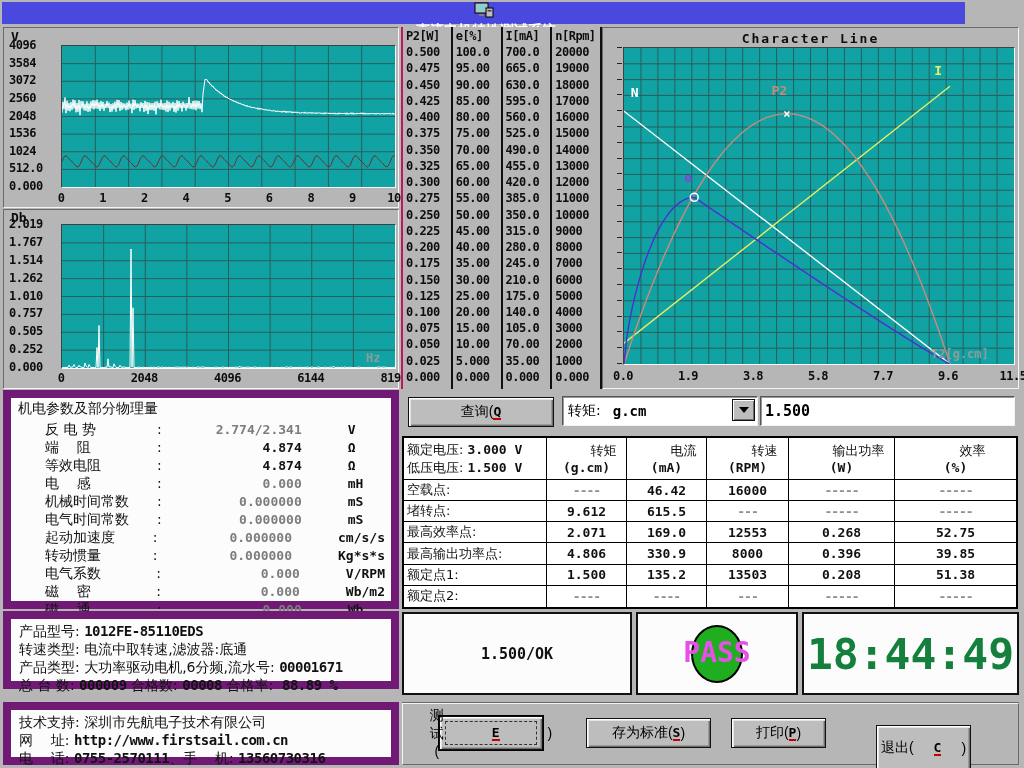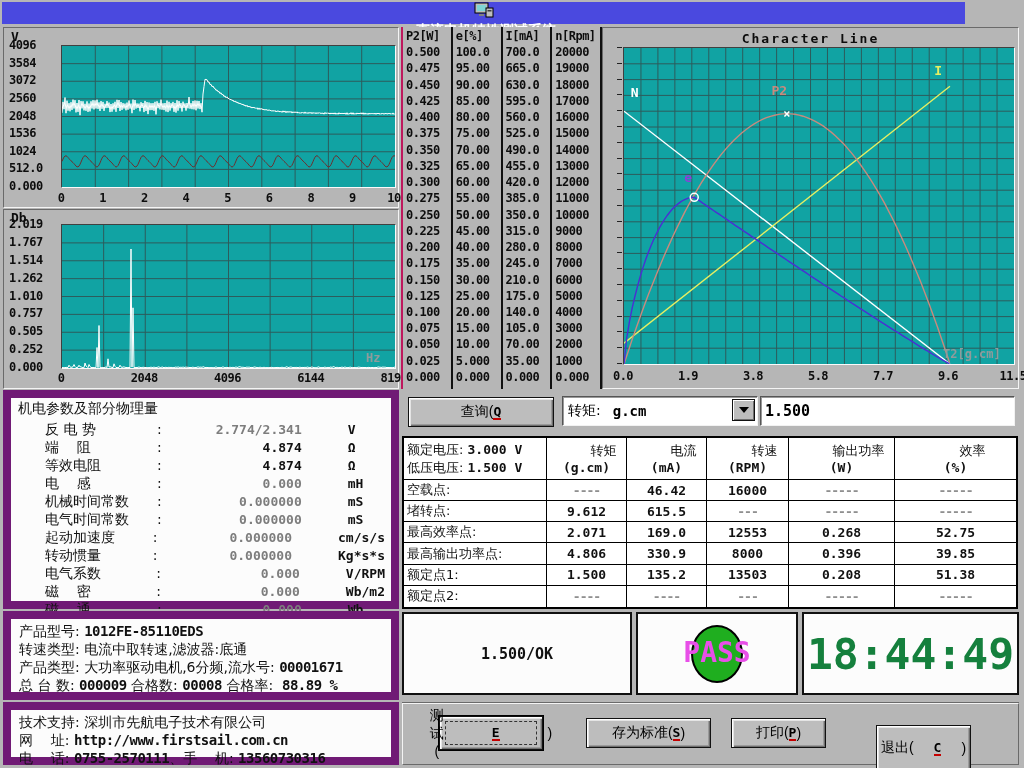--- a/index.html
+++ b/index.html
@@ -315,21 +315,21 @@
           <polyline points="0,295.144 325.9721739130435,38.236" fill="none" stroke="#e7ef62" stroke-width="1.4"></polyline>
           <polyline points="0.0,316.0 4.1,303.7 8.1,291.6 12.2,279.9 16.3,268.5 20.3,257.4 24.4,246.6 28.5,236.2 32.6,226.0 36.6,216.2 40.7,206.6 44.8,197.4 48.8,188.5 52.9,179.9 57.0,171.6 61.0,163.6 65.1,156.0 69.2,148.6 73.3,141.6 77.3,134.9 81.4,128.5 85.5,122.4 89.5,116.6 93.6,111.1 97.7,105.9 101.7,101.1 105.8,96.5 109.9,92.3 113.9,88.4 118.0,84.8 122.1,81.5 126.2,78.5 130.2,75.8 134.3,73.5 138.4,71.4 142.4,69.7 146.5,68.3 150.6,67.2 154.6,66.4 158.7,65.9 162.8,65.7 166.9,65.9 170.9,66.3 175.0,67.1 179.1,68.2 183.1,69.6 187.2,71.3 191.3,73.3 195.3,75.6 199.4,78.2 203.5,81.2 207.5,84.4 211.6,88.0 215.7,91.9 219.8,96.1 223.8,100.6 227.9,105.4 232.0,110.6 236.0,116.0 240.1,121.8 244.2,127.8 248.2,134.2 252.3,140.9 256.4,147.9 260.5,155.2 264.5,162.9 268.6,170.8 272.7,179.1 276.7,187.6 280.8,196.5 284.9,205.7 288.9,215.2 293.0,225.0 297.1,235.1 301.1,245.6 305.2,256.3 309.3,267.4 313.4,278.8 317.4,290.4 321.5,302.4 325.6,314.8" fill="none" stroke="#c98a7d" stroke-width="1.4"></polyline>
           <polyline points="0.0,316.0 2.7,290.0 5.4,273.8 8.1,260.3 10.9,248.5 13.6,237.9 16.3,228.3 19.0,219.6 21.7,211.5 24.4,204.2 27.1,197.4 29.8,191.2 32.6,185.4 35.3,180.2 38.0,175.4 40.7,171.1 43.4,167.2 46.1,163.7 48.8,160.6 51.5,157.9 54.3,155.6 57.0,153.6 59.7,152.0 62.4,150.8 65.1,149.9 67.8,149.5 70.5,149.5 73.3,151.4 76.0,153.2 78.7,155.1 81.4,156.9 84.1,158.8 86.8,160.6 89.5,162.5 92.2,164.3 95.0,166.2 97.7,168.0 100.4,169.9 103.1,171.7 105.8,173.6 108.5,175.4 111.2,177.3 113.9,179.1 116.7,180.9 119.4,182.8 122.1,184.6 124.8,186.4 127.5,188.3 130.2,190.1 132.9,191.9 135.7,193.8 138.4,195.6 141.1,197.4 143.8,199.3 146.5,201.1 149.2,202.9 151.9,204.7 154.6,206.5 157.4,208.4 160.1,210.2 162.8,212.0 165.5,213.8 168.2,215.6 170.9,217.4 173.6,219.2 176.3,221.1 179.1,222.9 181.8,224.7 184.5,226.5 187.2,228.3 189.9,230.1 192.6,231.9 195.3,233.7 198.1,235.5 200.8,237.3 203.5,239.0 206.2,240.8 208.9,242.6 211.6,244.4 214.3,246.2 217.0,248.0 219.8,249.7 222.5,251.5 225.2,253.3 227.9,255.1 230.6,256.8 233.3,258.6 236.0,260.4 238.7,262.1 241.5,263.9 244.2,265.6 246.9,267.4 249.6,269.1 252.3,270.9 255.0,272.6 257.7,274.4 260.5,276.1 263.2,277.8 265.9,279.6 268.6,281.3 271.3,283.0 274.0,284.7 276.7,286.4 279.4,288.1 282.2,289.9 284.9,291.5 287.6,293.2 290.3,294.9 293.0,296.6 295.7,298.3 298.4,299.9 301.1,301.6 303.9,303.2 306.6,304.9 309.3,306.5 312.0,308.1 314.7,309.7 317.4,311.3 320.1,312.9 322.9,314.4 325.6,315.8" fill="none" stroke="#4a2fd4" stroke-width="1.4"></polyline>
           <text x="6.782608695652174" y="48.98000000000001" fill="#ffffff" font-size="13" font-weight="bold" font-family="&quot;DejaVu Sans Mono&quot;,monospace">N</text>
           <text x="310.304347826087" y="26.85999999999999" fill="#e7ef62" font-size="13" font-weight="bold" font-family="&quot;DejaVu Sans Mono&quot;,monospace">I</text>
           <text x="147.52173913043478" y="46.76800000000001" fill="#c98a7d" font-size="13" font-weight="bold" font-family="&quot;DejaVu Sans Mono&quot;,monospace">P2</text>
           <text x="60.36521739130434" y="134.3" fill="#8a3fd8" font-size="13" font-weight="bold" font-family="&quot;DejaVu Sans Mono&quot;,monospace">e</text>
           <text x="162.98608695652175" y="69.728" fill="#ffffff" font-size="12" font-weight="bold" font-family="&quot;DejaVu Sans Mono&quot;,monospace" text-anchor="middle">×</text>
           <circle cx="70.23391304347827" cy="149.31" r="4" fill="none" stroke="#ffffff" stroke-width="1.5"></circle>
         </svg></div>
-    <span class="inplot-lab" style="left:340px;top:319px;">T2[g.cm]</span>
+    <span class="inplot-lab" style="left:328px;top:319px;">T2[g.cm]</span>
   <span class="xlab" style="left: 20px; top: 341px;">0.0</span>
       <span class="xlab" style="left: 85px; top: 341px;">1.9</span>
       <span class="xlab" style="left: 150px; top: 341px;">3.8</span>
       <span class="xlab" style="left: 215px; top: 341px;">5.8</span>
       <span class="xlab" style="left: 280px; top: 341px;">7.7</span>
       <span class="xlab" style="left: 345px; top: 341px;">9.6</span>
       <span class="xlab" style="left: 410px; top: 341px;">11.5</span>
       <div class="ytick" style="left: 14px; top: 19px;"></div>
       <div class="ytick" style="left: 14px; top: 34.8px;"></div>
       <div class="ytick" style="left: 14px; top: 50.6px;"></div>
@@ -418,21 +418,21 @@
         </div>
         <div class="prow">
           <span class="pl">磁    通</span>
           <span class="pc">:</span>
           <span class="pv dimv">0.000</span>
           <span class="pu">Wb</span>
         </div>
       </div>
   </div>
 
-  <div class="infopanel" id="product-panel" style="left:3px;top:611px;width:396px;height:89px;">
+  <div class="infopanel" id="product-panel" style="left:3px;top:611px;width:396px;height:78px;">
     <div class="lineRows" id="product-rows">
         <div class="lrow"><span>产品型号: </span><span class="m1">1012FE-85110EDS</span></div>
         <div class="lrow"><span>转速类型: </span><span>电流中取转速,滤波器:底通</span></div>
         <div class="lrow"><span>产品类型: </span><span>大功率驱动电机,6分频,流水号: </span><span class="m1">00001671</span></div>
         <div class="lrow"><span>总 台 数: </span><span class="m1">000009</span><span> 合格数: </span><span class="m1">00008</span><span> 合格率:  </span><span class="m1">88.89 %</span></div>
       </div>
   </div>
 
   <div class="infopanel" id="tech-panel" style="left:3px;top:702px;width:396px;height:63px;">
     <div class="lineRows" id="tech-rows">

